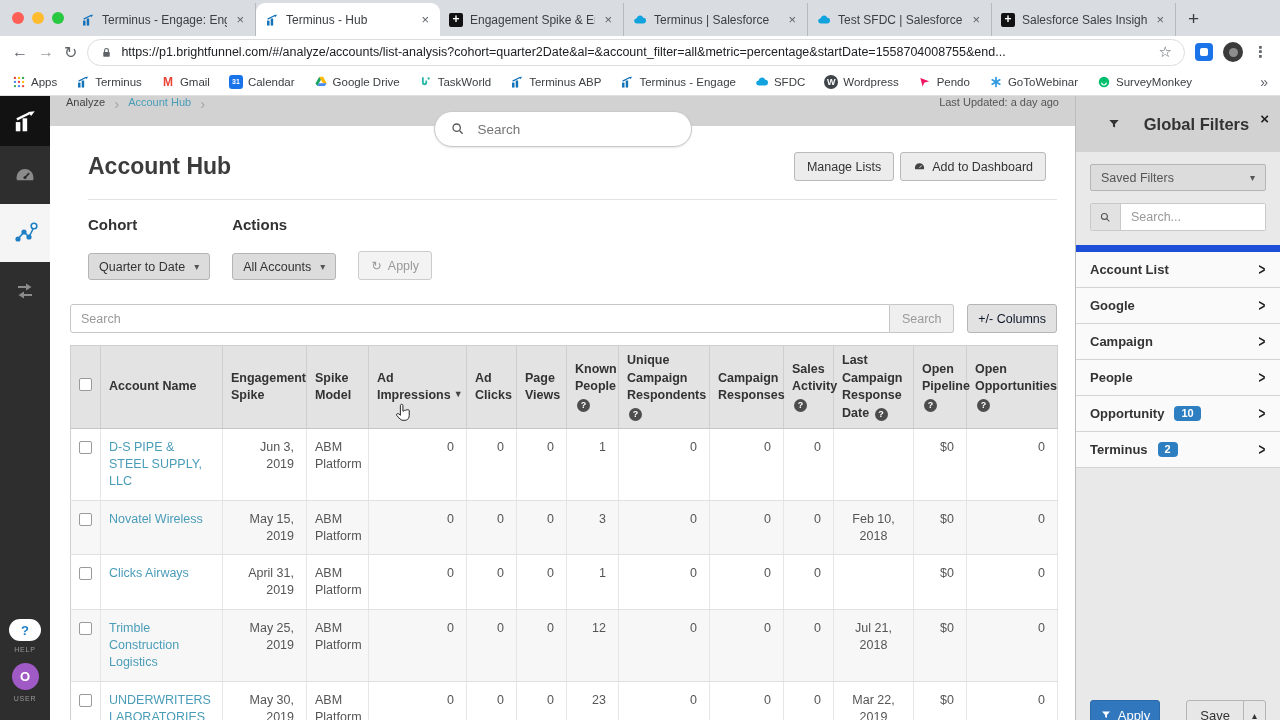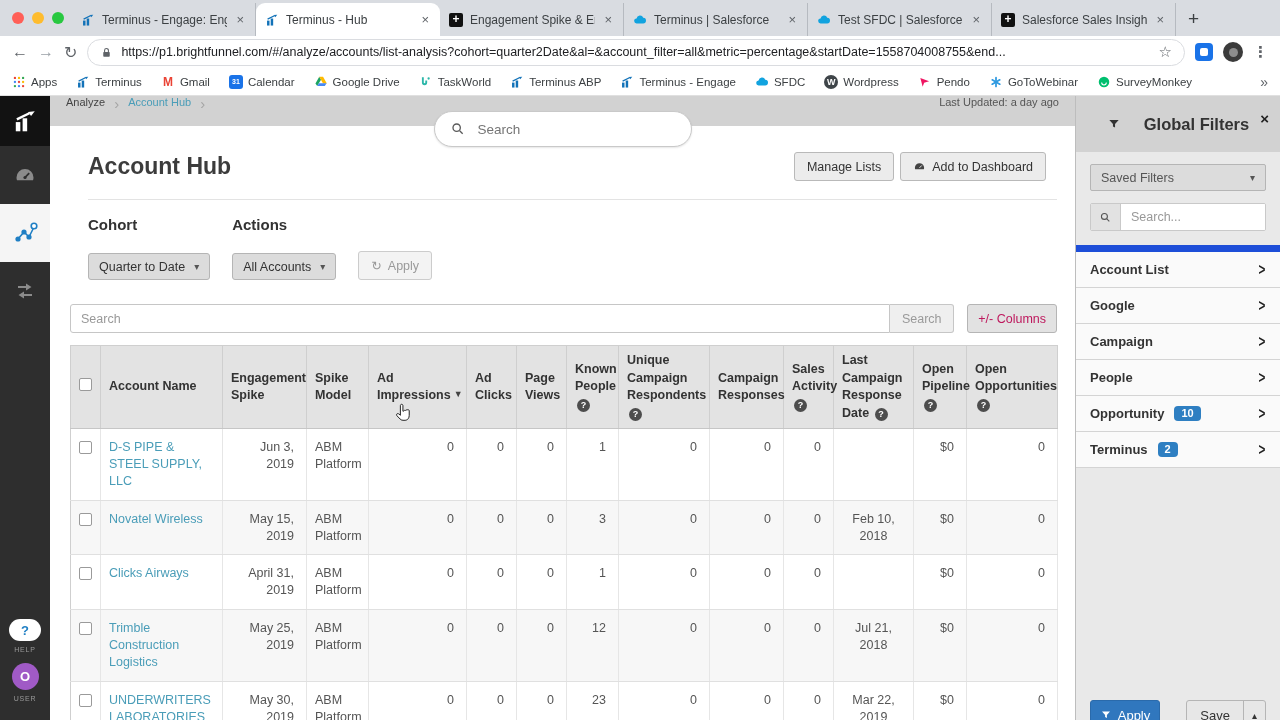--- a/index.html
+++ b/index.html
@@ -75,21 +75,21 @@
   .cohort-row{display:flex;align-items:flex-end;gap:22px;margin-left:18px;}
   .fgroup label{display:block;font-size:15px;font-weight:bold;color:#333;margin-bottom:20px;}
   .dropdown{height:27px;background:#dcdcdc;border:1px solid #b5b5b5;border-radius:3px;display:inline-flex;align-items:center;gap:9px;padding:0 10px;font-size:12.5px;color:#333;}
   .dd-caret{font-size:10px;color:#555;}
   .btn.disabled{background:#f3f3f3;border-color:#ccc;color:#9a9a9a;}
 
   .search-row{display:flex;margin-top:24px;}
   .tsearch{flex:1;height:29px;border:1px solid #c6c6c6;border-radius:3px 0 0 3px;padding:0 10px;font-size:12.5px;color:#333;outline:none;}
   .tsearch::placeholder{color:#999;}
   .searchbtn{width:64px;height:29px;background:#efefef;border:1px solid #c6c6c6;border-left:none;border-radius:0 3px 3px 0;color:#9a9a9a;font-size:12.5px;}
-  .colsbtn{margin-left:13px;height:29px;background:#e2e2e2;border:1px solid #b5b5b5;border-radius:3px;color:#be185d;font-size:12.5px;padding:0 10px;}
+  .colsbtn{margin-left:13px;height:29px;background:#e2e2e2;border:1px solid #b5b5b5;border-radius:3px;color:#0f172a;font-size:12.5px;padding:0 10px;}
 
   
   table.grid{margin-top:12px;border-collapse:collapse;table-layout:fixed;width:987px;font-size:12.5px;color:#555;border:1px solid #cfcfcf;}
   .grid th{background:#e3e3e3;border-right:1px solid #cfcfcf;border-bottom:1px solid #c6c6c6;padding:6px 8px;text-align:left;vertical-align:middle;font-weight:bold;color:#333;line-height:1.4;height:78px;}
   .grid td{border-right:1px solid #e6e6e6;border-bottom:1px solid #e0e0e0;padding:10px 8px;vertical-align:top;line-height:1.35;}
   .grid tbody tr:nth-child(even){background:#f7f7f7;}
   .c-check{text-align:center !important;vertical-align:middle;}
   .grid td.c-check{padding-top:12px;}
   .cb{display:inline-block;width:13px;height:13px;border:1px solid #9a9a9a;border-radius:2px;background:#fff;}
   .acct a{color:#4a9db8;text-decoration:none;}

